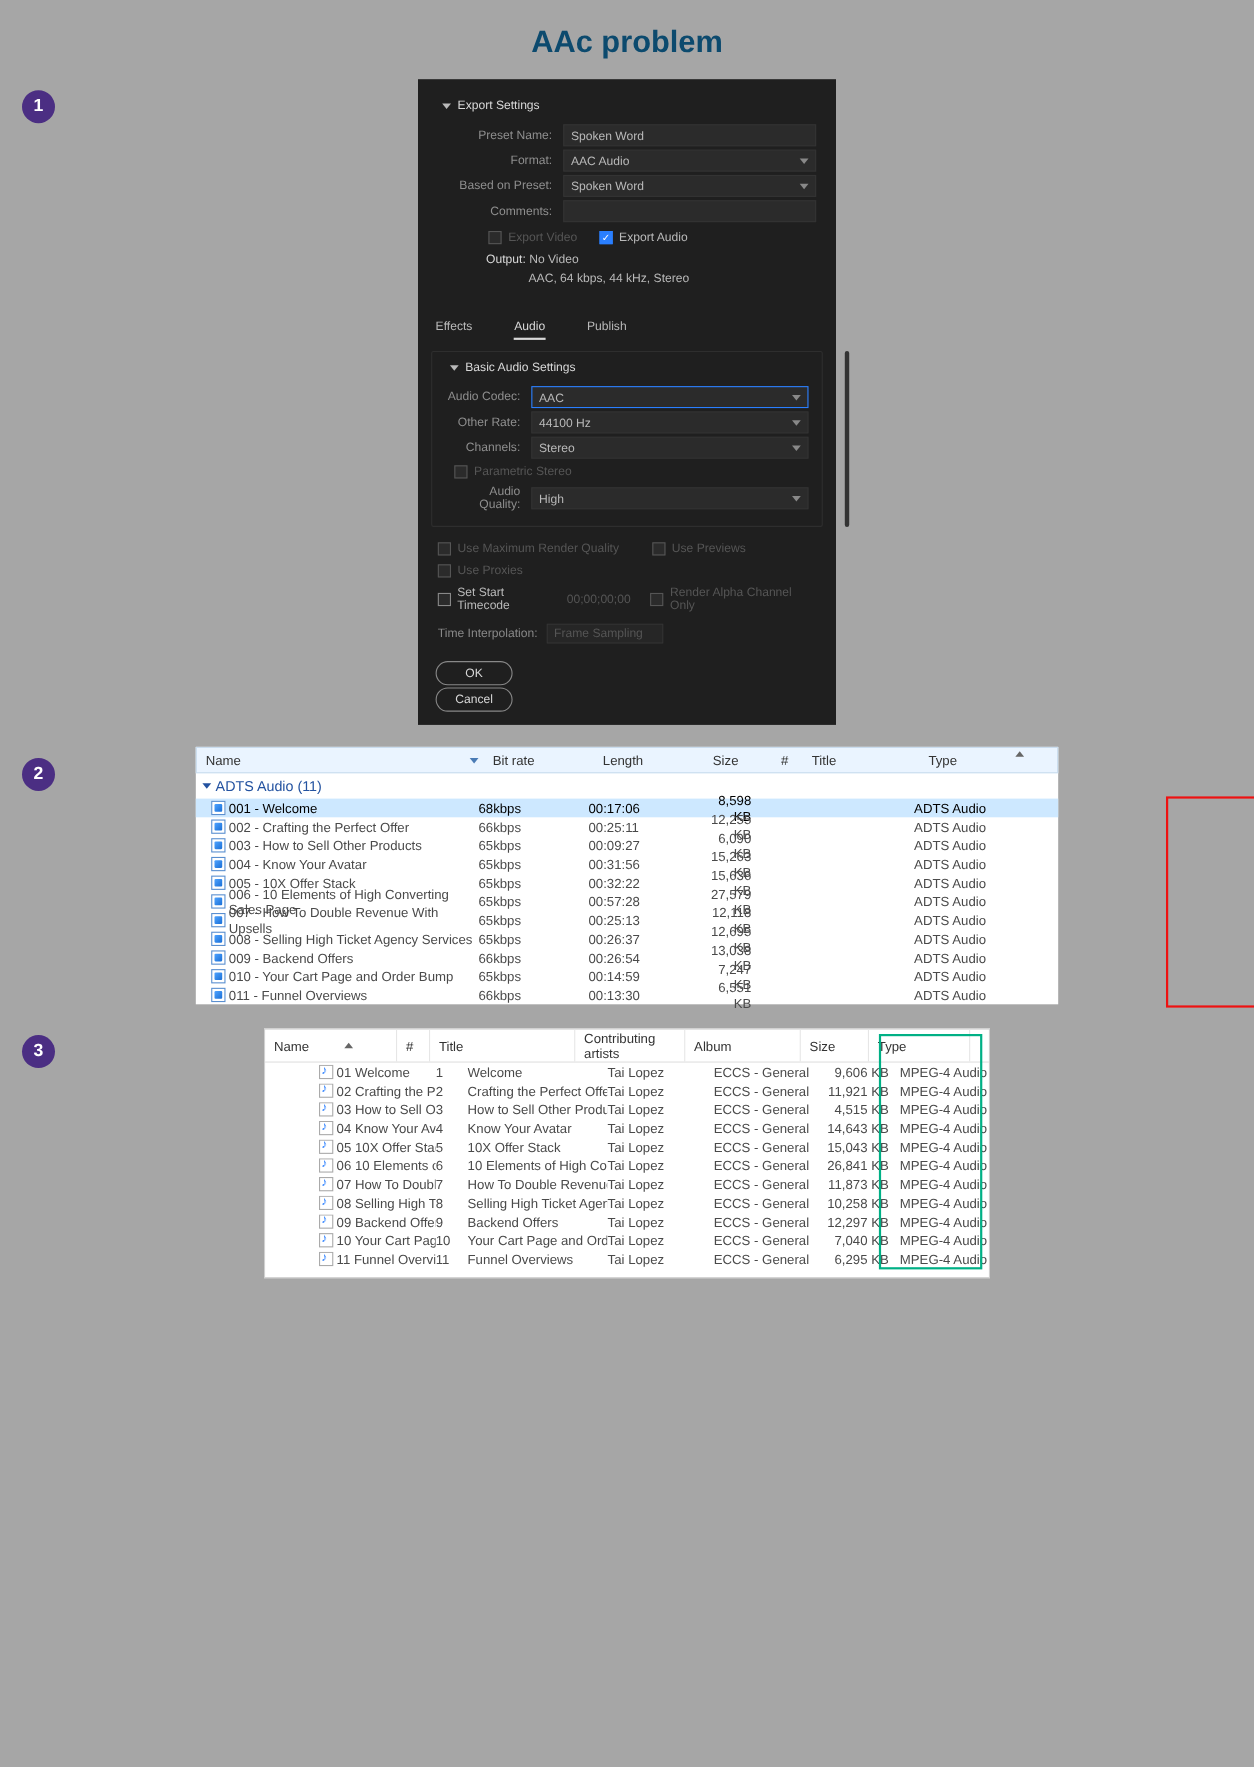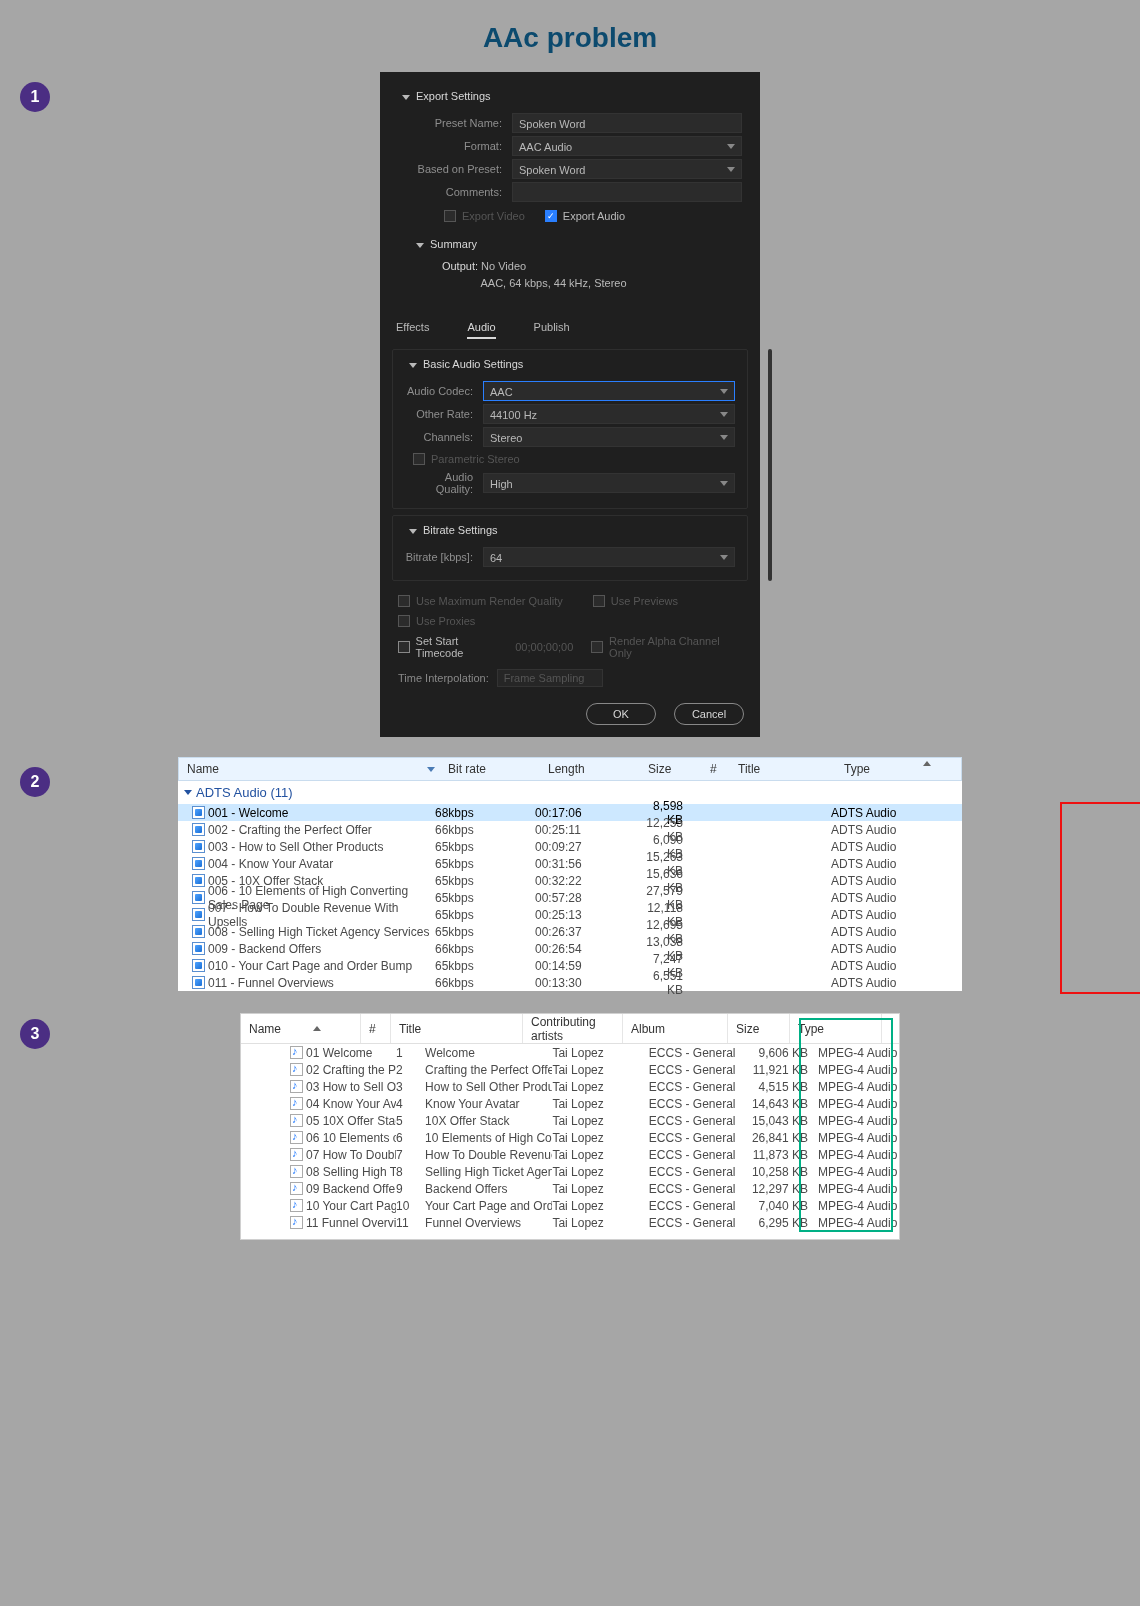--- a/index.html
+++ b/index.html
@@ -25,21 +25,21 @@
   .chk.dim { color:#555; }
   .summary { margin-left:18px; font-size:11px; line-height:1.5; }
   .summary .lbl2 { color:#d8d8d8; display:inline-block; width:48px; text-align:right; }
   .tabs { display:flex; gap:38px; padding:10px 16px 4px; font-size:11px; }
   .tabs .tab { color:#b9b9b9; padding-bottom:4px; }
   .tabs .tab.active { border-bottom:2px solid #d8d8d8; color:#d8d8d8; }
   .inner-section { margin:6px 12px; border:1px solid #2e2e2e; border-radius:2px; padding:8px 12px 10px; position:relative; }
   .scroll-track { position:absolute; right:-12px; top:0; bottom:0; width:4px; background:#333; border-radius:2px; }
   .render-opts { padding:4px 18px 10px; color:#555; font-size:11px; }
   .render-opts .chk { margin:4px 0; }
-  .btn-row { display:flex; justify-content:flex-end; gap:18px; padding:6px 16px 0; }
+  .btn-row { display:flex; justify-content:flex-end; gap:2px; padding:6px 16px 0;flex-direction:column; }
   .btn { width:70px; height:22px; border:1px solid #888; border-radius:12px; background:none; color:#d8d8d8; font-size:11px; display:flex; align-items:center; justify-content:center; }
 
   
   .panel2-wrap { position: relative; margin: 0 auto 22px; }
   .panel2 { width: 784px; margin: 0 auto; background:#fff; font-size:12px; color:#4a4a4a; }
   .p2-head { display:flex; background:#eaf4ff; border:1px solid #c9dcee; height:24px; align-items:center; }
   .p2-head > div { padding:0 8px; position:relative; height:100%; display:flex; align-items:center; border-right:1px solid #c9dcee00; color:#333; font-weight:400; }
   .p2-head .dd::after { content:""; position:absolute; right:4px; top:9px; width:0;height:0;border-left:4px solid transparent;border-right:4px solid transparent;border-top:5px solid #4a7bb5; }
   .p2-group { color:#2352a0; padding:4px 6px; font-size:13px; display:flex; align-items:center; gap:4px; }
   .p2-group .gchev { width:0;height:0;border-left:4px solid transparent;border-right:4px solid transparent;border-top:5px solid #2352a0; }
@@ -108,21 +108,20 @@
         <div class="chk-row">
           <div class="chk dim">
               <span class="box"></span>
               <span>Export Video</span>
             </div>
           <div class="chk">
               <span class="box on">✓</span>
               <span>Export Audio</span>
             </div>
         </div>
-        <div class="sec-title"><span class="chev"></span><span>Summary</span></div>
         <div class="summary">
           <span class="lbl2">Output:</span> <span>No Video</span><br>
           <span class="lbl2"></span> <span>AAC, 64 kbps, 44 kHz, Stereo</span>
         </div>
       </div>
     </div>
 
     <div style="height:16px;"></div>
 
     <div class="tabs">
@@ -149,27 +148,20 @@
         <div class="chk dim" style="margin:6px 0 6px 8px;">
             <span class="box"></span>
             <span>Parametric Stereo</span>
           </div>
         <div class="form-row">
             <div class="lbl" style="width:78px;">Audio Quality:</div>
             <div class="inp dropdown">High</div>
           </div>
       </div>
 
-      <div class="inner-section">
-        <div class="sec-title" style="padding-top:0;"><span class="chev"></span><span>Bitrate Settings</span></div>
-        <div class="form-row">
-            <div class="lbl" style="width:78px;">Bitrate [kbps]:</div>
-            <div class="inp dropdown">64</div>
-          </div>
-      </div>
       <div class="scroll-track"></div>
     </div>
 
     <div class="render-opts">
       <div style="display:flex; gap:30px;">
         <div class="chk dim">
             <span class="box"></span>
             <span>Use Maximum Render Quality</span>
           </div>
         <div class="chk dim">

